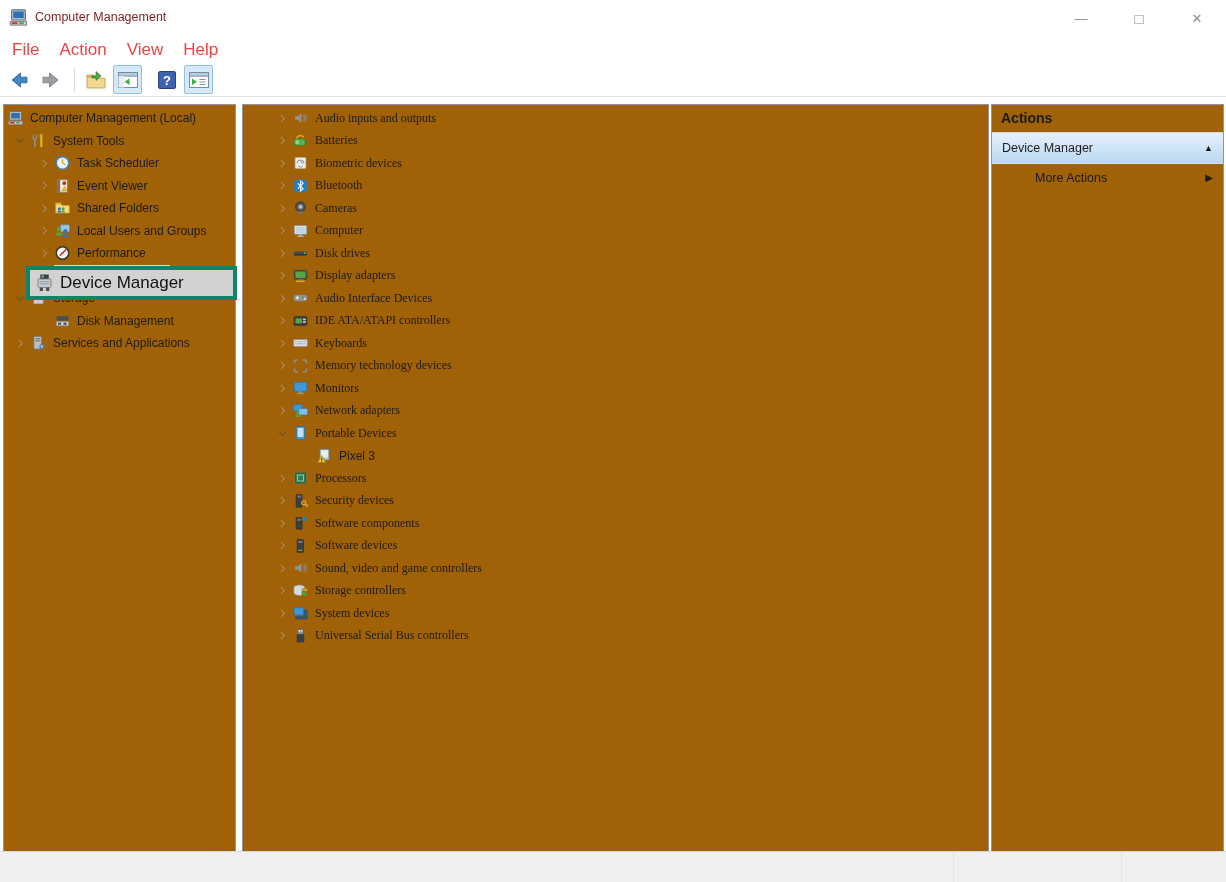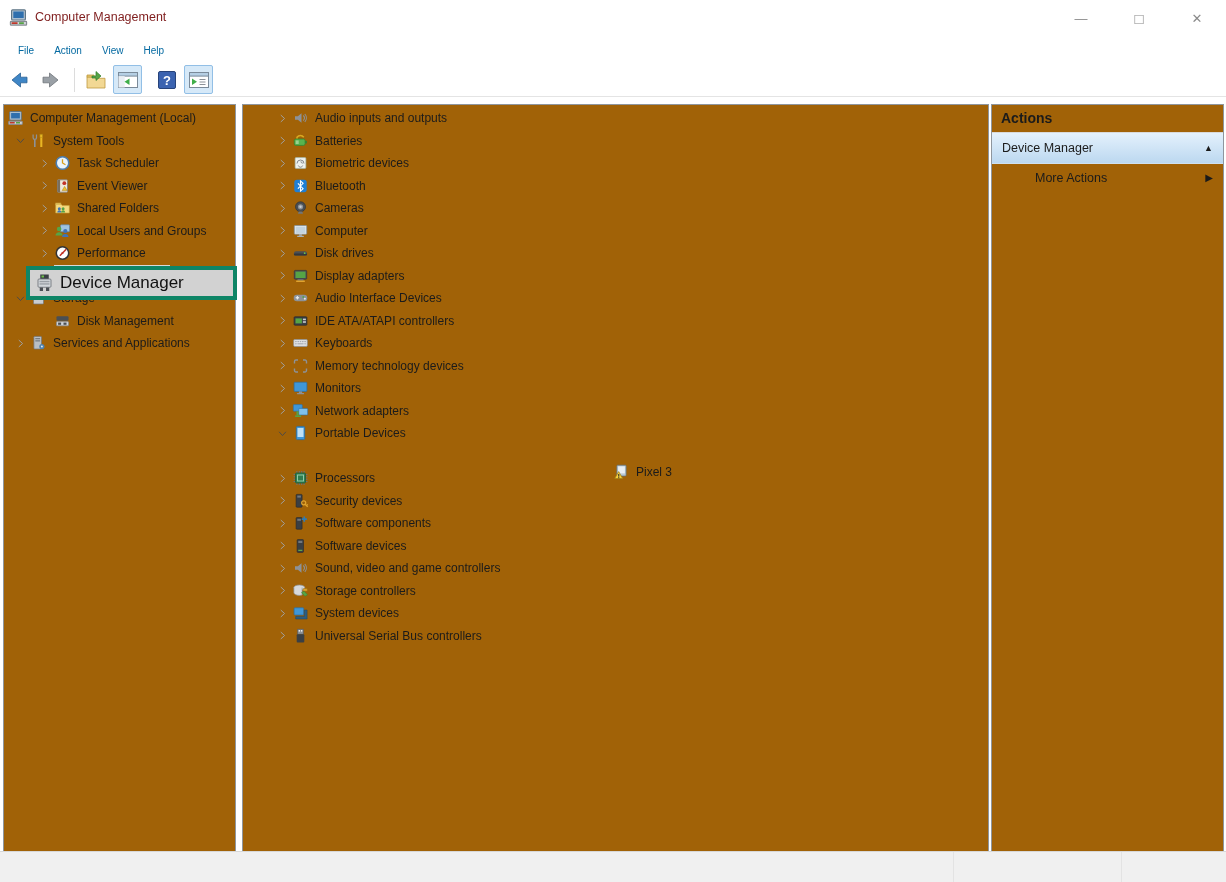--- a/index.html
+++ b/index.html
@@ -9,21 +9,21 @@
   .titlebar{position:absolute;top:0;left:0;right:0;height:36px;background:#fff;}
   .app-icon{position:absolute;left:9px;top:8px;width:19px;height:19px;}
   .app-icon svg{width:100%;height:100%;display:block;}
   .title-text{position:absolute;left:35px;top:10px;font-size:12.5px;color:#7f1d1d;}
   .win-controls{position:absolute;right:0;top:0;height:36px;display:flex;}
   .ctrl{width:58px;height:36px;display:flex;align-items:center;justify-content:center;
         color:#8a8a8a;font-size:13px;}
   .ctrl.max{font-size:15px;}
   
   .menubar{position:absolute;top:38px;left:0;right:0;height:24px;display:flex;
-           align-items:center;padding-left:8px;font-size:10px;color:#0369a1;}
+           align-items:center;padding-left:2px;font-size:17px;color:#ef4444;}
   .menu-item{padding:3px 10px;}
   
   .toolbar{position:absolute;top:63px;left:0;right:0;height:33px;display:flex;
            align-items:center;padding-left:4px;border-bottom:1px solid #e4e4e4;background:#fff;}
   .tbtn{width:27px;height:27px;display:flex;align-items:center;justify-content:center;
         margin-right:3px;border:1px solid transparent;border-radius:2px;}
   .tbtn.hl{background:#d6e9f8;border-color:#92bfe6;}
   .tbtn.mhelp{margin-left:7px;}
   .tico{width:22px;height:22px;}
   .tico svg{width:100%;height:100%;display:block;}
@@ -39,22 +39,22 @@
   .chev{width:19px;flex:0 0 19px;height:16px;display:flex;align-items:center;justify-content:center;}
   .chev svg{width:11px;height:11px;display:block;}
   .rowc{display:flex;align-items:center;height:100%;}
   .rowc.sel{background:#d9d9d9;padding-right:6px;}
   .ticon{width:17px;height:16px;flex:0 0 17px;margin-right:6px;}
   .ticon svg{width:100%;height:100%;display:block;}
   .ct.d0{padding-left:3px;}
   .ct.d1{padding-left:7px;}
   .ct.d2{padding-left:31px;}
   .dt.d0{padding-left:6px;}
-  .dt.d1{padding-left:30px;}
-  .dt.d2{padding-left:54px;flex-direction:column;}
+  .dt.d1{padding-left:30px;font-family:Liberation Serif, serif;}
+  .dt.d2{padding-left:54px;}
   
   .actions-header{height:27px;line-height:27px;padding-left:9px;font-weight:bold;
                   font-size:14px;border-bottom:1px solid #d9d9d9;}
   .actions-group{height:30px;display:flex;align-items:center;padding:0 10px;font-size:12.5px;
                  background:linear-gradient(#e4f1fc,#bcd8f0);border-bottom:1px solid #cfe0ef;}
   .collapse-glyph{margin-left:auto;font-size:9px;color:#1a1a1a;}
   .actions-item{height:27px;display:flex;align-items:center;padding:0 10px 0 43px;font-size:12.5px;}
   .arrow-glyph{margin-left:auto;font-size:10px;color:#1a1a1a;}
   
   .annotation{position:absolute;left:26px;top:266px;width:199px;height:25.5px;

